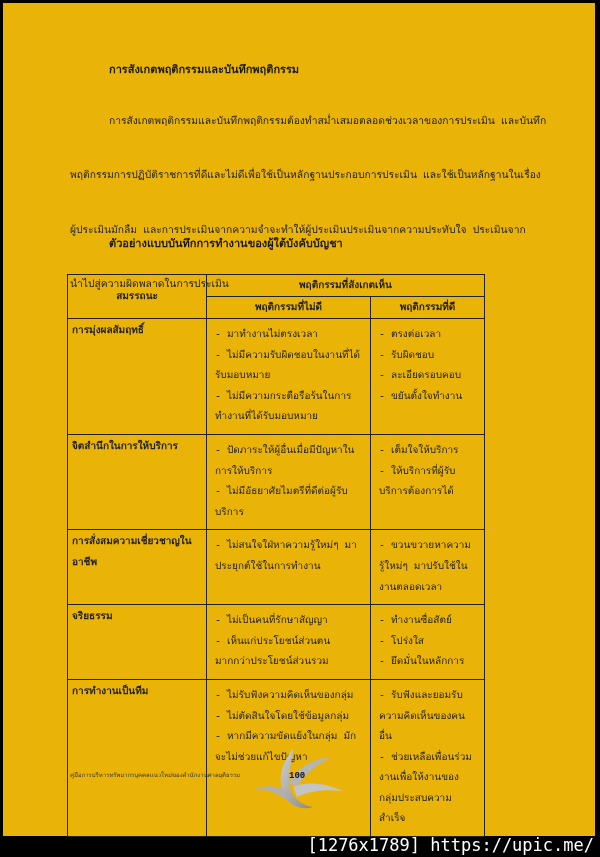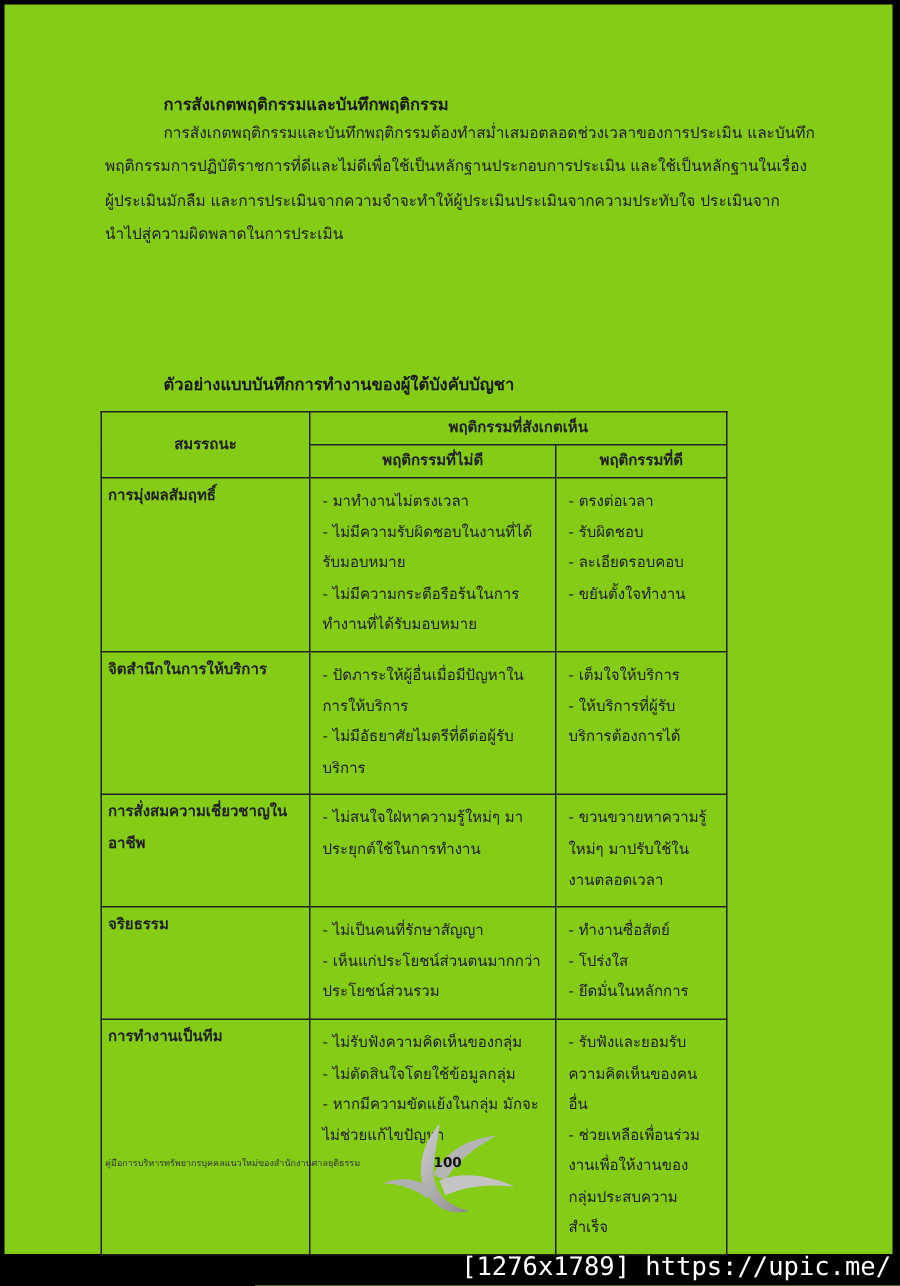--- a/index.html
+++ b/index.html
@@ -4,36 +4,37 @@
   <style>
     html, body { margin:0; padding:0; }
     body {
       width:600px; height:857px; position:relative; overflow:hidden;
       background:#000;
       font-family:"DejaVu Sans", "Liberation Sans", sans-serif;
       color:#1a1a1a;
     }
     .page {
       position:absolute; left:3px; top:3px; width:592px; height:833px;
-      background:#84cc16;
+      background:#eab308;
+      font-family:Liberation Mono, monospace;
     }
     .heading {
       position:absolute; left:106px; top:57px;
       font-size:11px; font-weight:bold; white-space:nowrap;
     }
     .para {
       position:absolute; left:67px; top:75px; width:416px;
       font-size:10.3px; line-height:22.4px; color:#222;
       text-indent:39px; text-align:justify;
     }
-    .para span.line { display:block; white-space:nowrap; text-indent:0; overflow:visible; }
+    .para span.line { display:block; white-space:nowrap; text-indent:0; overflow:visible;margin-top:32px; }
     .para span.line.first { padding-left:39px; }
     .subheading {
       position:absolute; left:106px; top:231px;
-      font-size:11px; font-weight:bold; white-space:nowrap;margin-top:13px;
+      font-size:11px; font-weight:bold; white-space:nowrap;
     }
     table.rec {
       position:absolute; left:64px; top:271px;
       width:418px; border-collapse:collapse;
       font-size:10px; color:#222;
     }
     table.rec td, table.rec th {
       border:1px solid #222; vertical-align:top; padding:2px 4px;
       line-height:20.6px;
     }

